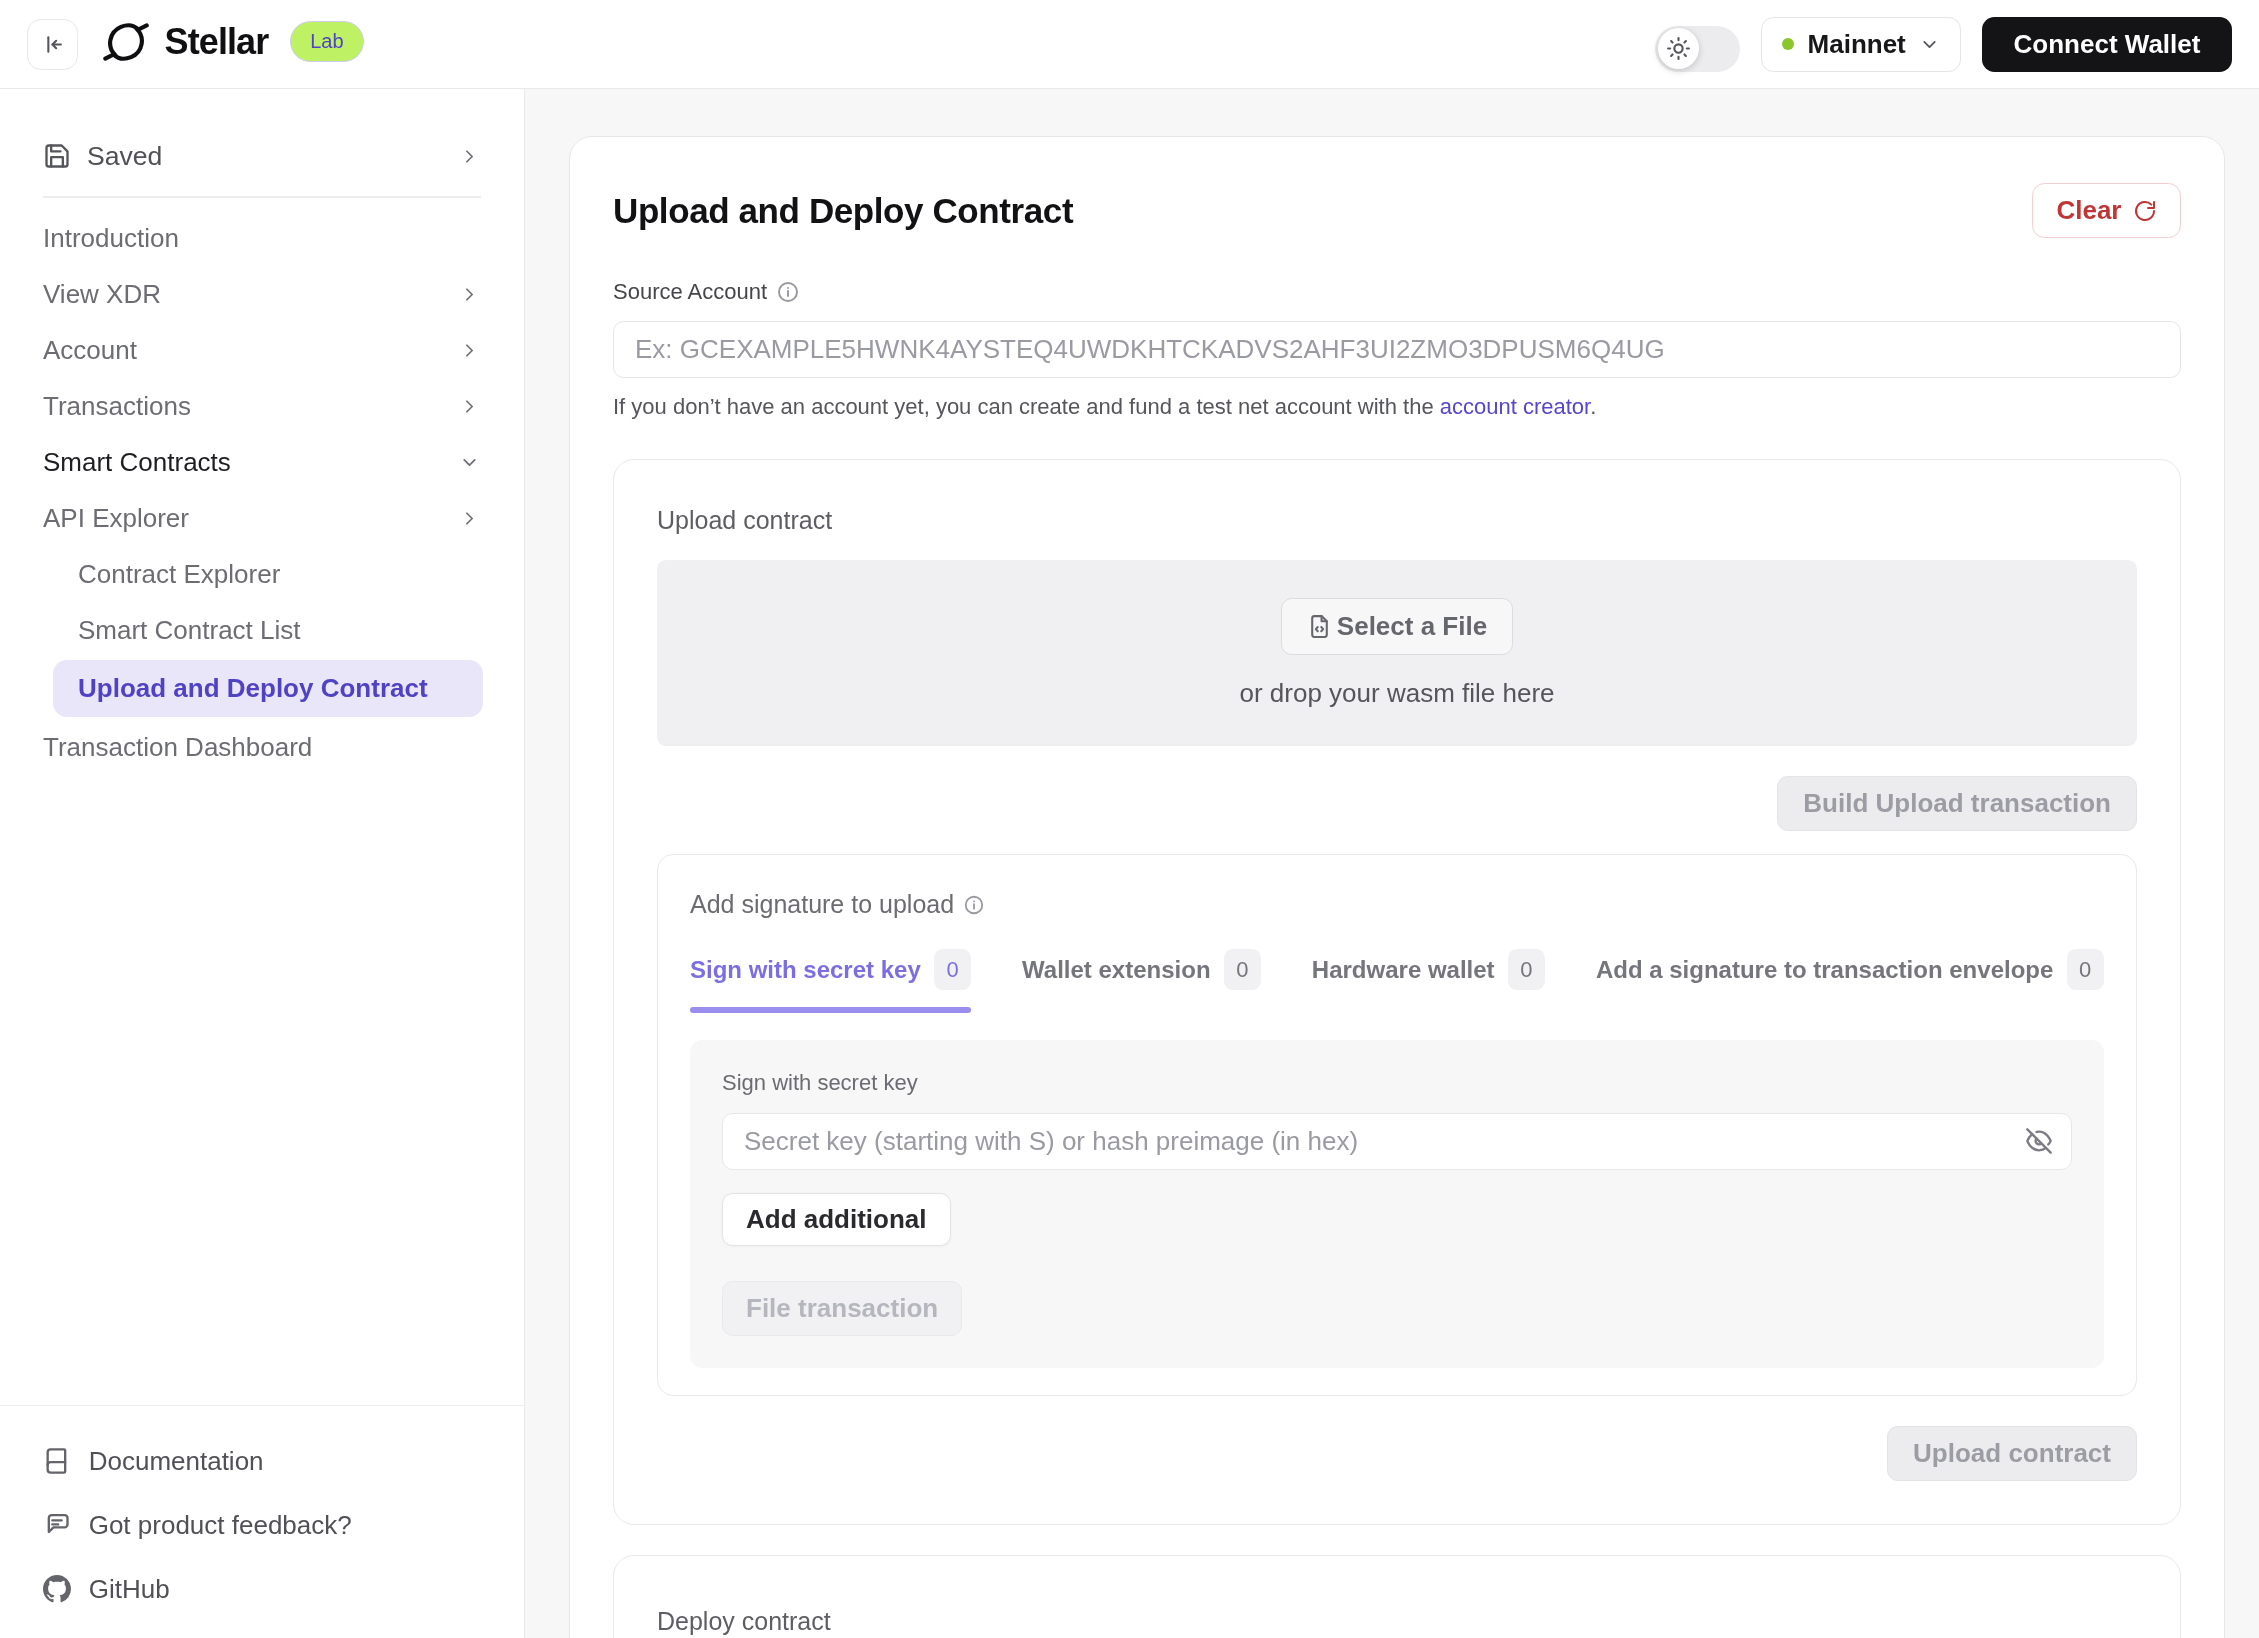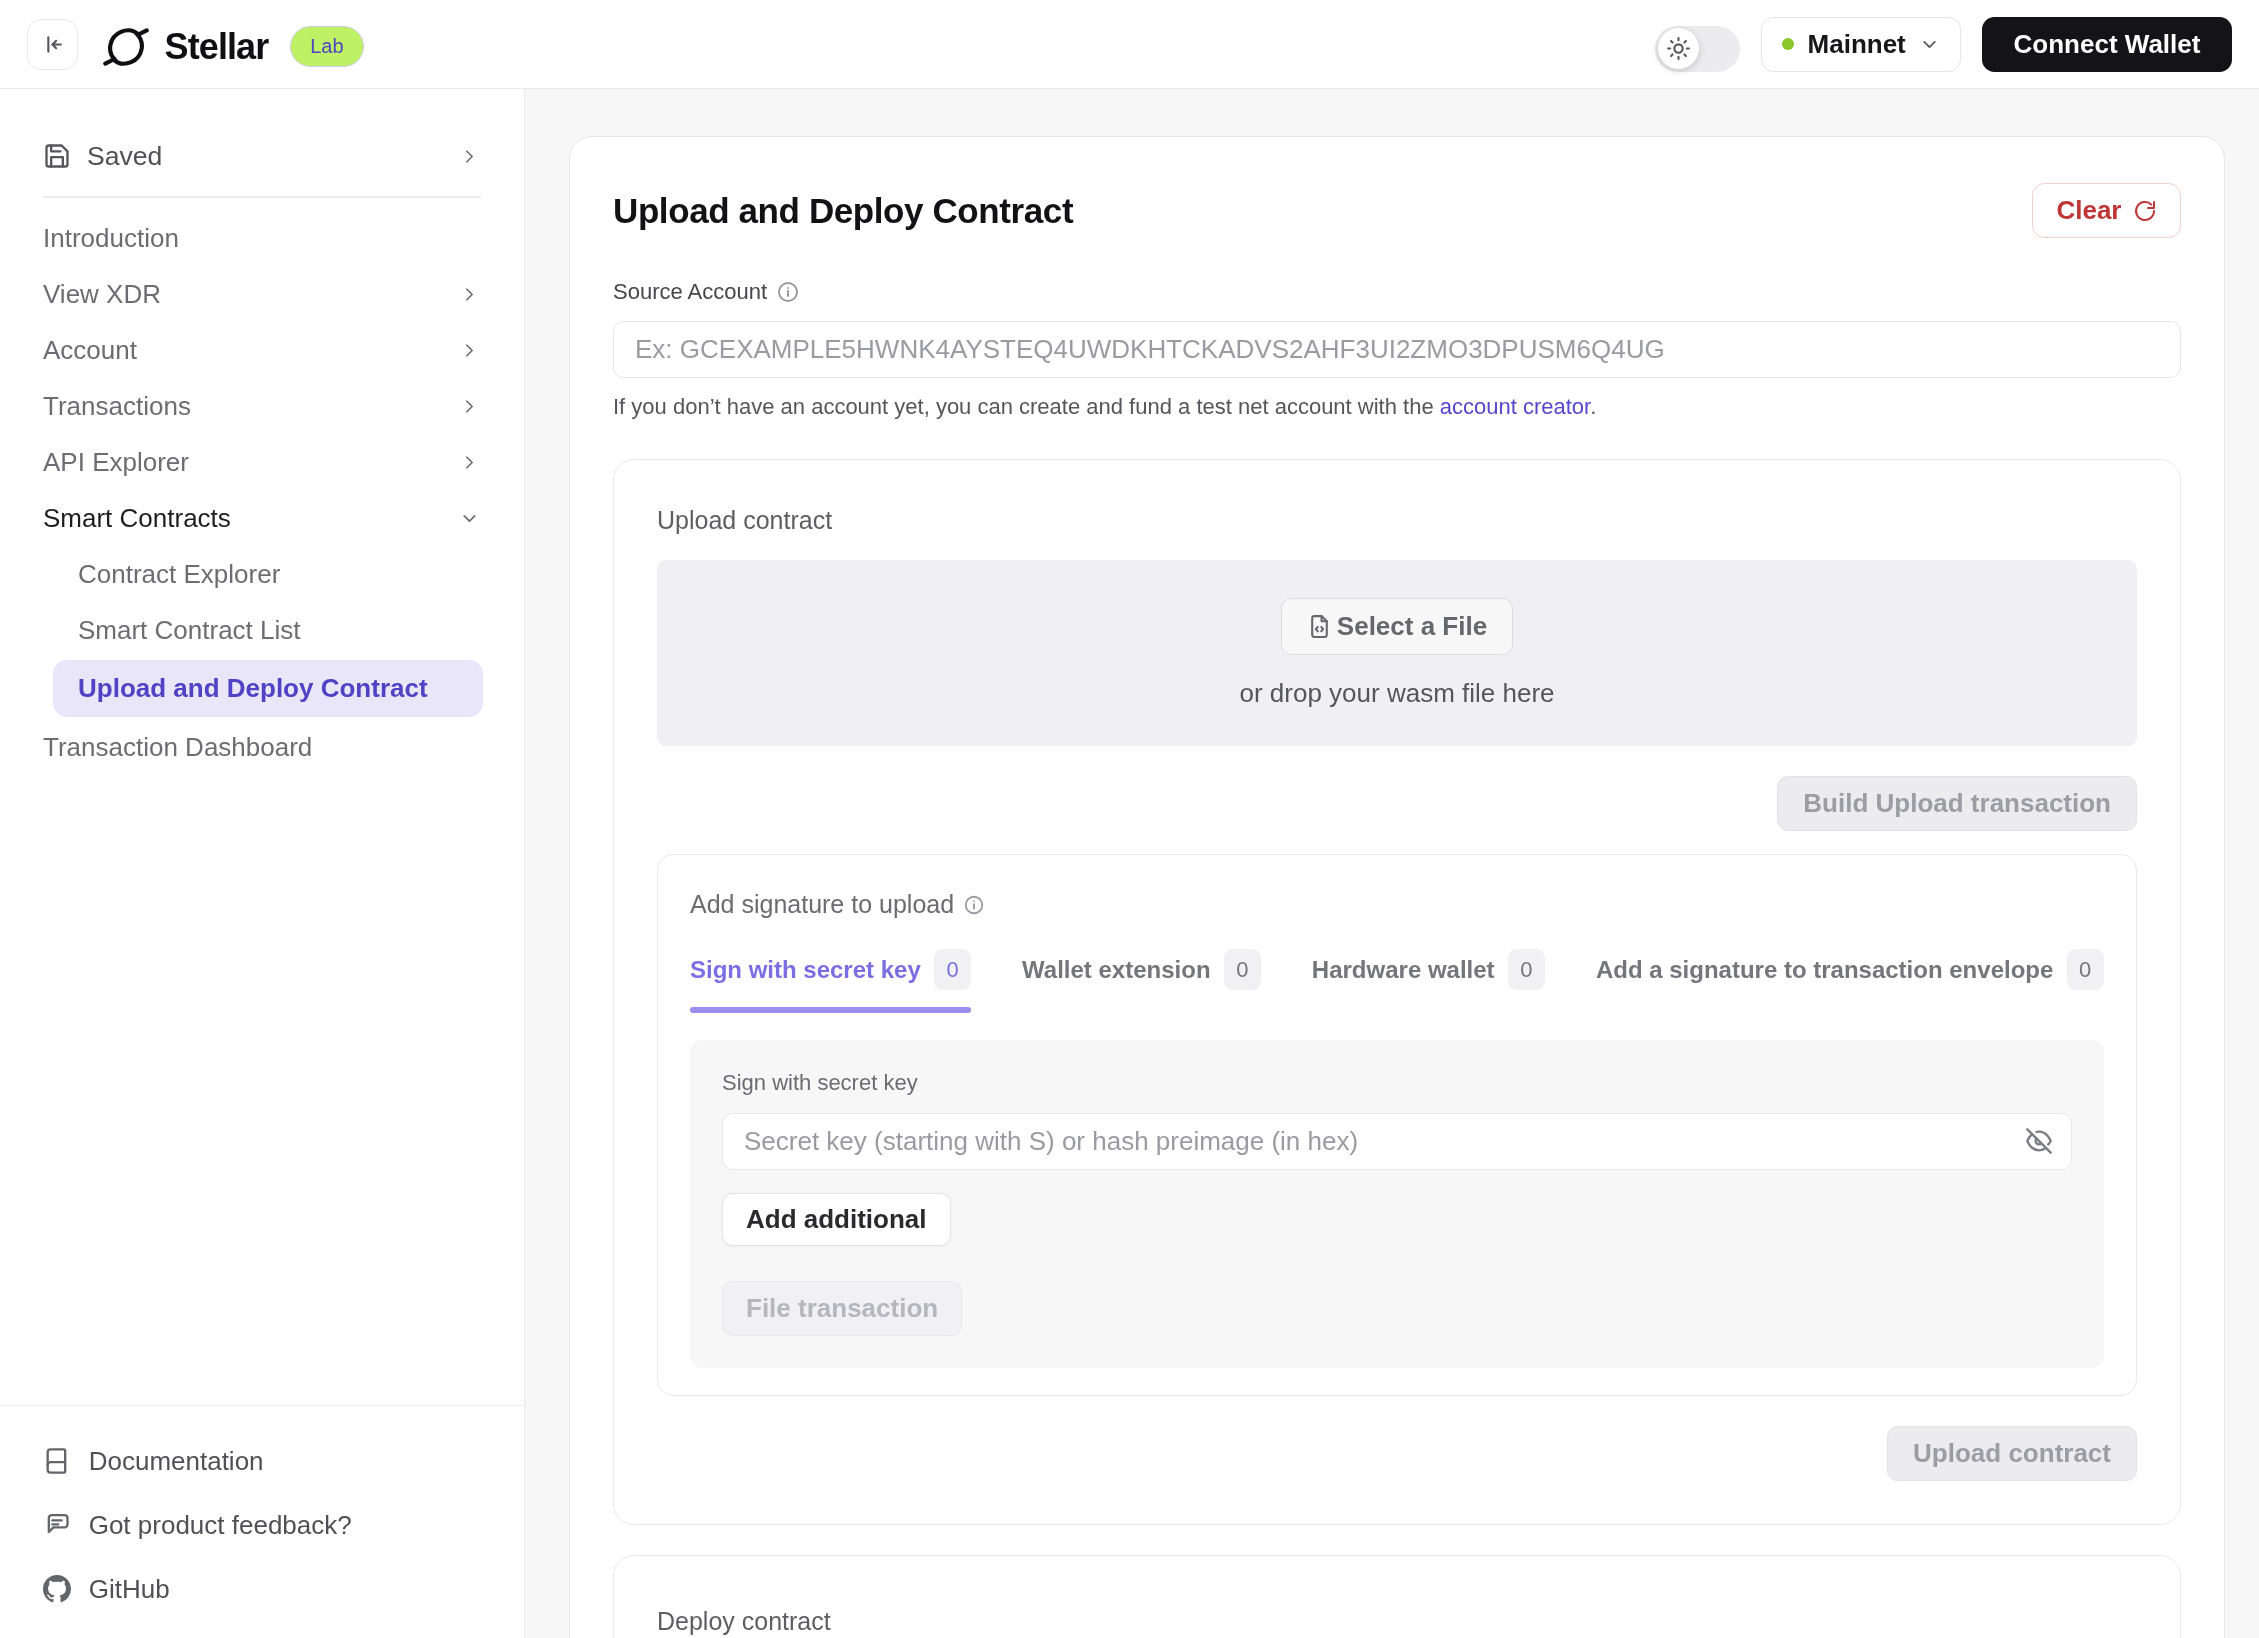--- a/index.html
+++ b/index.html
@@ -11,21 +11,21 @@
     -webkit-font-smoothing: antialiased;
   }
   svg { display: block; }
 
   
   .header {
     height: 89px; background: #fff; border-bottom: 1.8px solid #e9e9ec;
     display: flex; align-items: center; justify-content: space-between;
     padding: 0 26.6px;
   }
-  .h-left { display: flex; align-items: flex-end; gap: 25px; }
+  .h-left { display: flex; align-items: flex-start; gap: 25px; }
   .collapse-btn {
     width: 51px; height: 51px; border: 1.8px solid #e8e8eb; border-radius: 14px;
     background: #fff; display: grid; place-items: center; color: #55555c; cursor: pointer;
   }
   .brand { display: flex; align-items: center; gap: 16px; }
   .brand-mark { color: #0f0f12; }
   .brand-name { font-size: 36px; font-weight: 700; letter-spacing: -0.9px; color: #101013; }
   .lab-badge {
     margin-left: 5.3px; padding: 8px 19.5px; border-radius: 886px;
     border: 1.8px solid #cfcbf0; color: #5044c4; font-size: 20px; background: #bef264;
@@ -253,33 +253,33 @@
         </span>
     </div>
     <div class="side-row">
       <span>Transactions</span>
       <span class="chev">
           <svg width="21" height="21" viewBox="0 0 24 24" fill="none" stroke="currentColor" stroke-width="2" stroke-linecap="round" stroke-linejoin="round">
             <path d="m9 6 6 6-6 6"></path>
           </svg>
         </span>
     </div>
+    <div class="side-row dark">
+      <span>Smart Contracts</span>
+      <span class="chev">
+          <svg width="21" height="21" viewBox="0 0 24 24" fill="none" stroke="currentColor" stroke-width="2" stroke-linecap="round" stroke-linejoin="round">
+            <path d="m6 9 6 6 6-6"></path>
+          </svg>
+        </span>
+    </div>
     <div class="side-row">
       <span>API Explorer</span>
       <span class="chev">
           <svg width="21" height="21" viewBox="0 0 24 24" fill="none" stroke="currentColor" stroke-width="2" stroke-linecap="round" stroke-linejoin="round">
             <path d="m9 6 6 6-6 6"></path>
-          </svg>
-        </span>
-    </div>
-    <div class="side-row dark">
-      <span>Smart Contracts</span>
-      <span class="chev">
-          <svg width="21" height="21" viewBox="0 0 24 24" fill="none" stroke="currentColor" stroke-width="2" stroke-linecap="round" stroke-linejoin="round">
-            <path d="m6 9 6 6 6-6"></path>
           </svg>
         </span>
     </div>
     <div class="side-row sub-row">
       <span>Contract Explorer</span>
     </div>
     <div class="side-row sub-row">
       <span>Smart Contract List</span>
     </div>
     <div class="active-pill">

